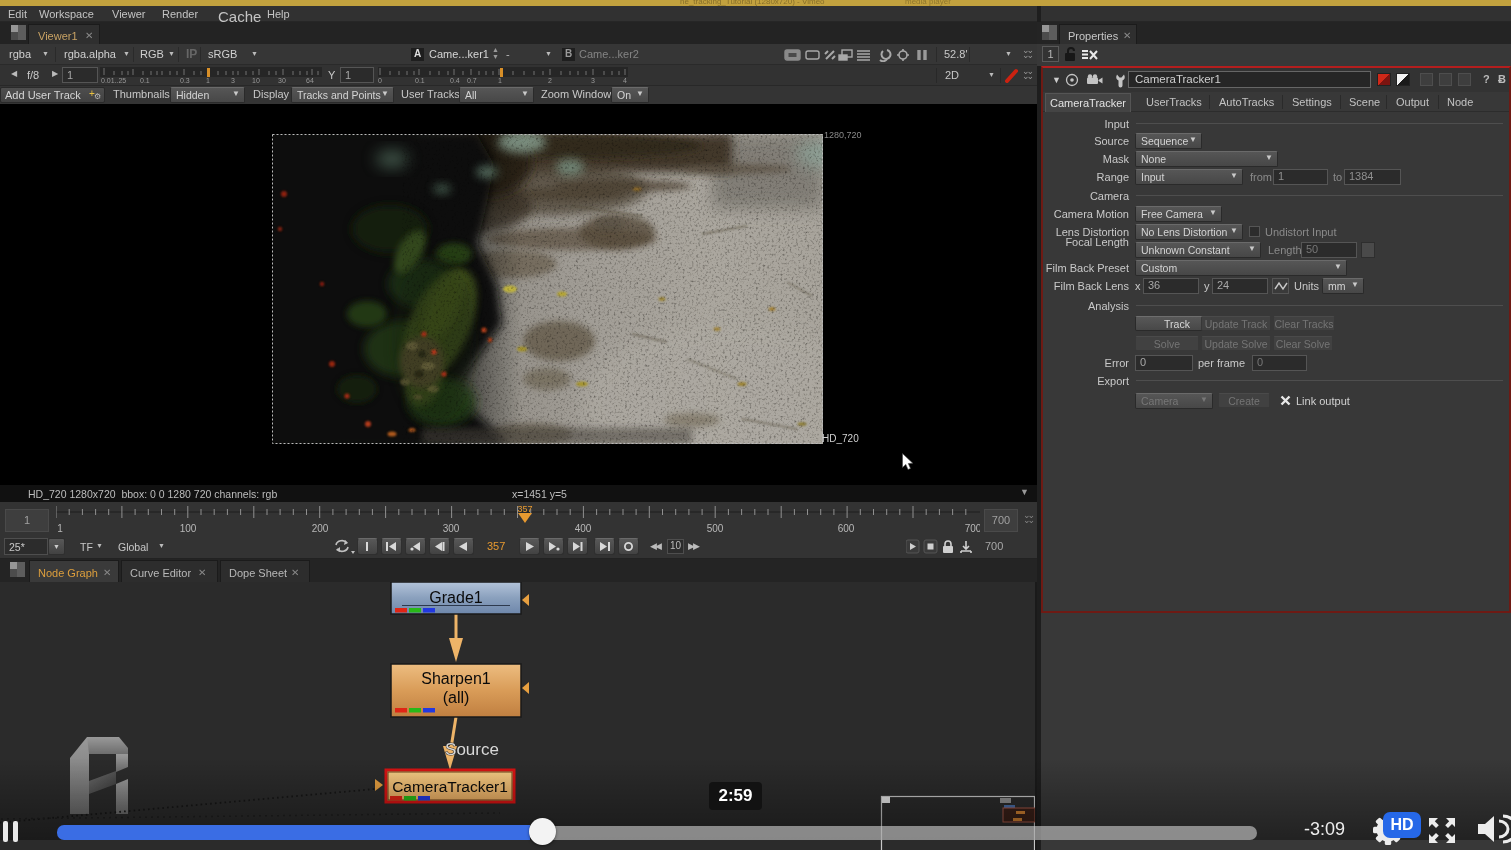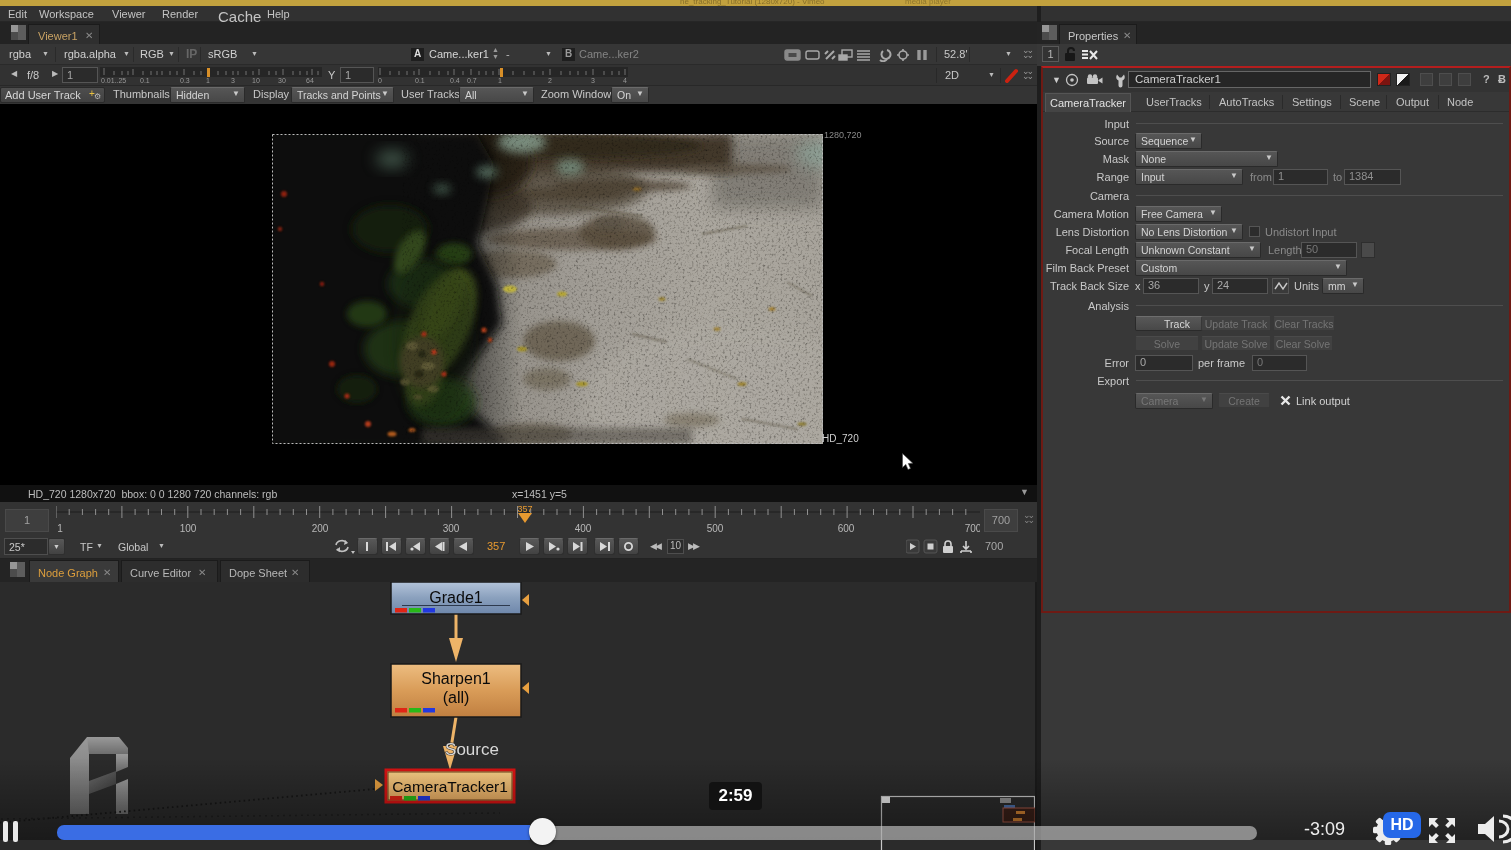--- a/index.html
+++ b/index.html
@@ -650,34 +650,34 @@
             <span class="lbl">Free Camera</span>
             <span class="ar">▼</span>
           </div>
         <span class="rlbl" style="left:0;top:114px;width:86px;">Lens Distortion</span>
         <div class="dd" style="left:92px;top:112px;width:108px;height:16px;">
             <span class="lbl">No Lens Distortion</span>
             <span class="ar">▼</span>
           </div>
         <div class="abs" style="left:206px;top:114px;width:11px;height:11px;background:#2c2c2c;border:1px solid #555;"></div>
         <span class="glbl" style="left:222px;top:114px;">Undistort Input</span>
-        <span class="rlbl" style="left:0;top:132px;width:86px;">Focal Length</span>
+        <span class="rlbl" style="left:0;top:124px;width:86px;">Focal Length</span>
         <div class="dd" style="left:92px;top:130px;width:126px;height:16px;">
             <span class="lbl">Unknown Constant</span>
             <span class="ar">▼</span>
           </div>
         <span class="glbl" style="left:225px;top:132px;">Length</span>
         <div class="inp" style="left:258px;top:130px;width:56px;height:16px;color:#777;">50</div>
         <div class="abs" style="left:318px;top:130px;width:14px;height:16px;background:#4a4a4a;border:1px solid #2e2e2e;"></div>
         <span class="rlbl" style="left:0;top:150px;width:86px;">Film Back Preset</span>
         <div class="dd" style="left:92px;top:148px;width:212px;height:16px;">
             <span class="lbl">Custom</span>
             <span class="ar">▼</span>
           </div>
-        <span class="rlbl" style="left:0;top:168px;width:86px;">Track Back Size</span>
+        <span class="rlbl" style="left:0;top:168px;width:86px;">Film Back Lens</span>
         <span class="txt" style="left:92px;top:168px;font-size:11px;color:#c9c9c9;">x</span>
         <div class="inp" style="left:100px;top:166px;width:56px;height:16px;color:#a8a8a8;">36</div>
         <span class="txt" style="left:161px;top:168px;font-size:11px;color:#c9c9c9;">y</span>
         <div class="inp" style="left:169px;top:166px;width:56px;height:16px;color:#a8a8a8;">24</div>
         <div class="abs" style="left:229px;top:166px;width:17px;height:16px;background:#3a3a3a;border:1px solid #555;">
           <svg width="15" height="14" viewBox="0 0 15 14">
               <path d="M2,10 l4,-6 l4,6 l4,-6" fill="none" stroke="#c8c8c8" stroke-width="1.4"></path>
             </svg>
         </div>
         <span class="txt" style="left:251px;top:168px;font-size:11px;color:#c9c9c9;">Units</span>

